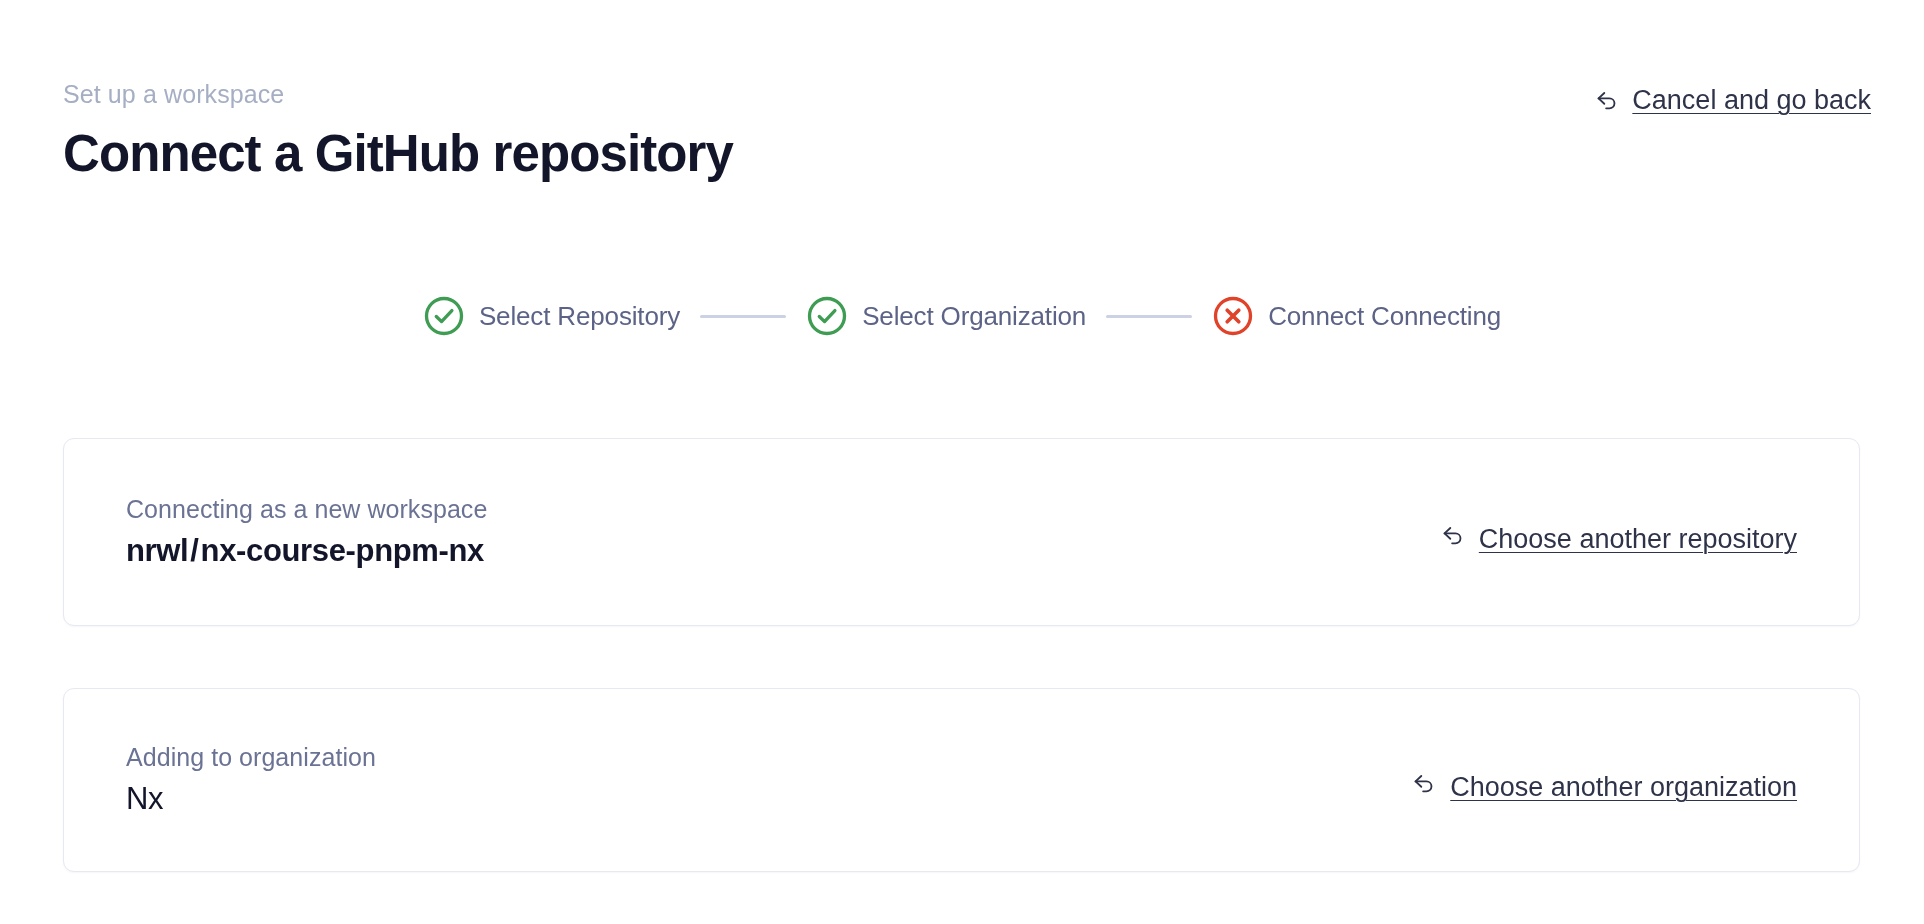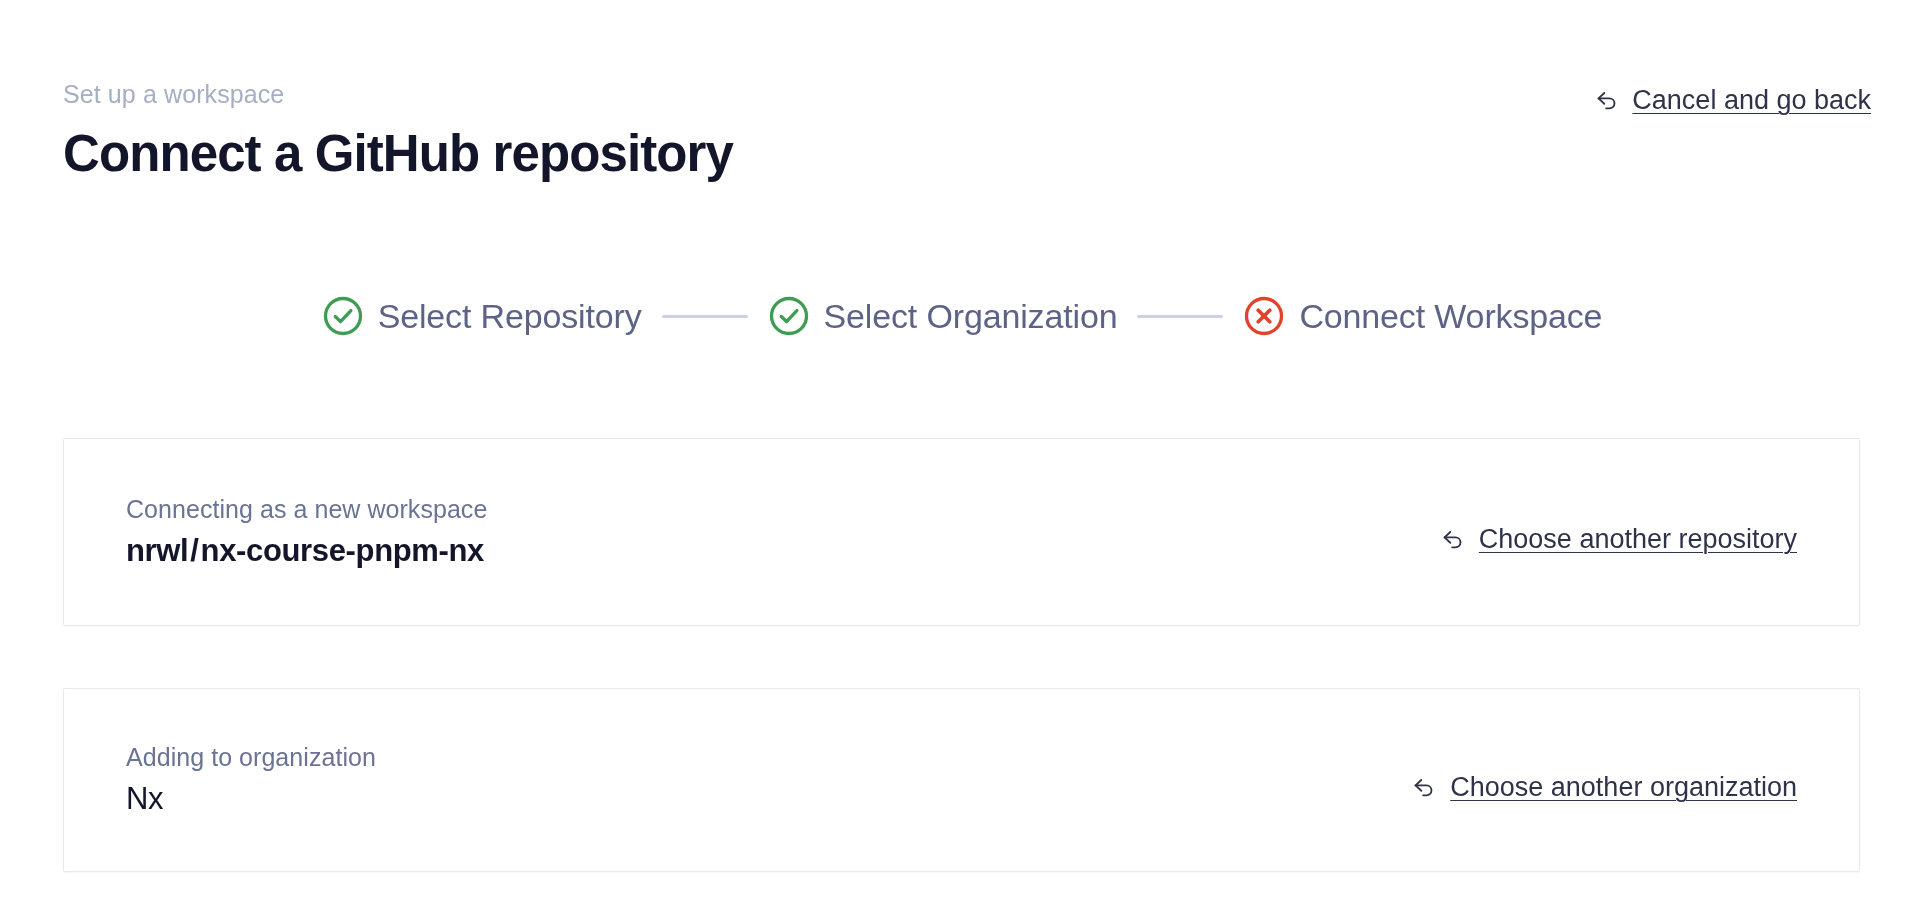--- a/index.html
+++ b/index.html
@@ -104,42 +104,42 @@
     align-items: center;
     justify-content: center;
   }
   .step {
     display: flex;
     align-items: center;
     gap: 14px;
   }
   .step-icon { display: block; width: 42px; height: 42px; flex: none; }
   .step-label {
-    font-size: 34px;
+    font-size: 26px;
     line-height: 32px;
     color: #5c6387;
     letter-spacing: -0.15px;
     white-space: nowrap;
   }
   .step-connector {
     width: 86px;
     height: 3px;
     background: #ccd2e3;
     border-radius: 2px;
     margin: 0 20px;
     flex: none;
   }
 
   
   .card {
     position: absolute;
     left: 63px;
     width: 1797px;
     border: 1.5px solid #e7e9f2;
-    border-radius: 2px;
+    border-radius: 11px;
     background: #ffffff;
     box-shadow: 0 1px 2px rgba(80, 85, 130, 0.05);
     display: flex;
     align-items: center;
   }
   #card-repository { top: 438px; height: 188px; }
   #card-organization { top: 688px; height: 184px; }
 
   .card-inner {
     width: 100%;
@@ -163,21 +163,21 @@
     color: #13162a;
     letter-spacing: -0.35px;
   }
   .card-value .owner { font-weight: 700; margin-top: 23px; }
   .card-value .sep { font-weight: 700; padding: 0 2px; }
   .card-value .repo { font-weight: 700; }
   .card-value.plain { font-weight: 500; }
 
   .card-action {
     display: inline-flex;
-    align-items: center;
+    align-items: flex-start;
     gap: 13px;
     text-decoration: none;
     cursor: pointer;
     margin-top: 14px;
   }
   .card-action-label {
     font-size: 27px;
     line-height: 34px;
     color: #2f3349;
     text-decoration: underline;
@@ -234,21 +234,21 @@
 
     <span class="step-connector"></span>
 
     <div class="step">
       <span>
         <svg class="step-icon" viewBox="0 0 24 24" fill="none" aria-hidden="true">
           <circle cx="12" cy="12" r="10" stroke="#e0422a" stroke-width="1.9"></circle>
           <path d="M8.7 8.7 L15.3 15.3 M15.3 8.7 L8.7 15.3" stroke="#e0422a" stroke-width="2.1" stroke-linecap="round"></path>
         </svg>
       </span>
-      <span class="step-label">Connect Workspace</span>
+      <span class="step-label">Connect Connecting</span>
     </div>
 
   </div>
 
   <section class="card" id="card-repository">
     <div class="card-inner">
       <div class="card-text">
         <div class="card-caption">Connecting as a new workspace</div>
         <div class="card-value">
           <span class="owner">nrwl</span><span class="sep">/</span><span class="repo">nx-course-pnpm-nx</span>

